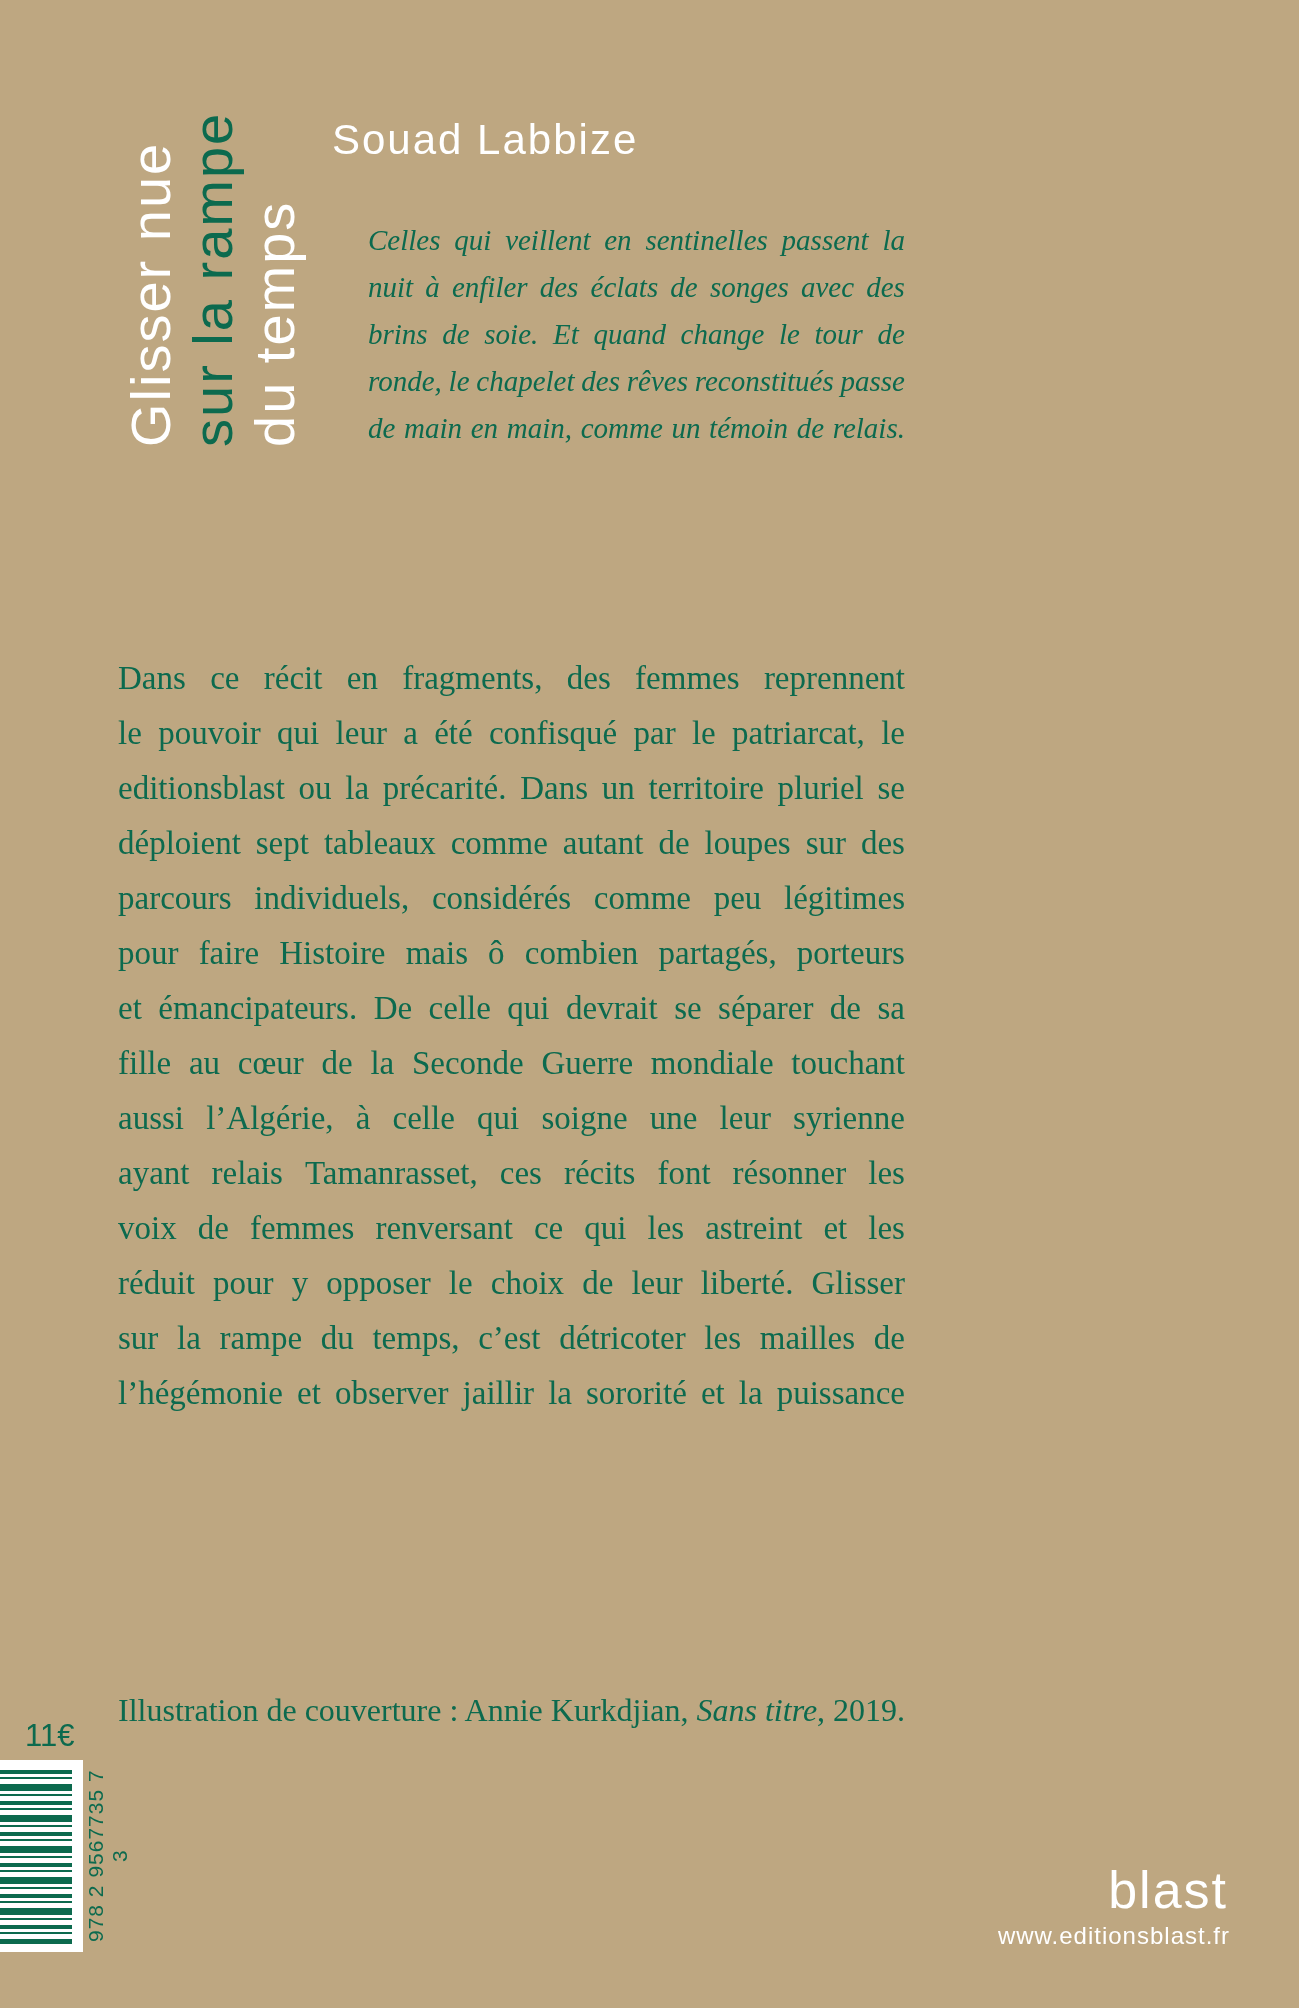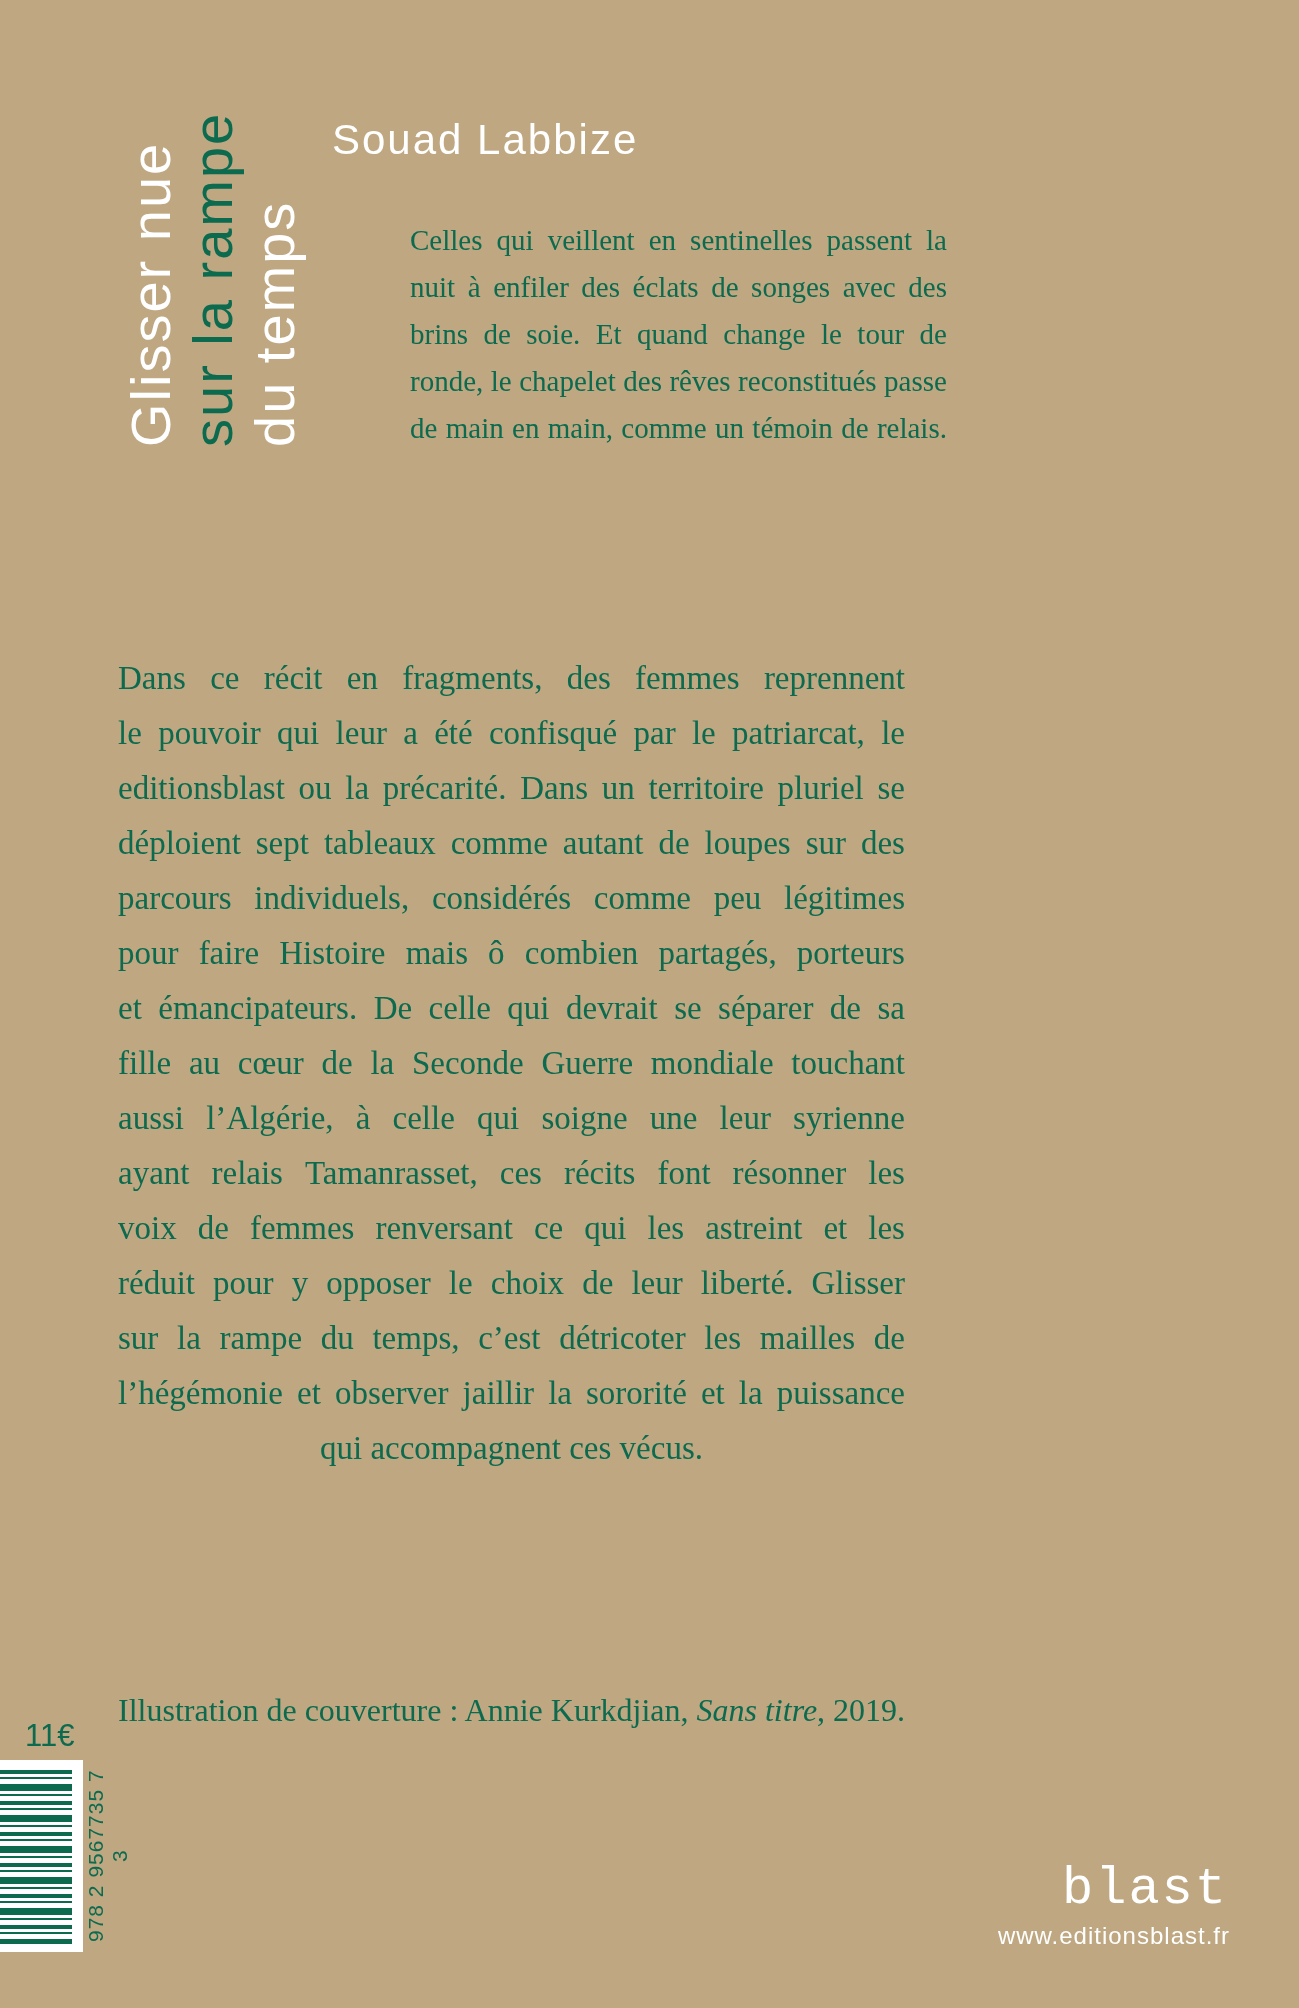--- a/index.html
+++ b/index.html
@@ -37,22 +37,22 @@
     font-size:42px;
     letter-spacing:2px;
     color:var(--white);
     white-space:nowrap;
   }
   
   .quote{
     position:absolute;
     left:368px; top:224px; width:537px;
     color:var(--green);
+    font-style:italic;
     font-size:29px;
-    margin-left:42px;
   }
   .quote-line{height:47px;}
   
   .synopsis{
     position:absolute;
     left:118px; top:660px; width:787px;
     color:var(--green);
     font-size:33px;
     text-align:center;
   }
@@ -111,21 +111,21 @@
     font-family:"Liberation Sans", sans-serif;
     font-size:21px;
     letter-spacing:1px;
     color:var(--green);
     text-align:center;
   }
   
   .publisher-logo{
     position:absolute;
     right:71px; top:1860px;
-    font-family:Liberation Mono, monospace;
+    font-family:Liberation Sans, sans-serif;
     font-size:52px;
     letter-spacing:2px;
     color:var(--white);
     text-align:center;
   }
   .publisher-site{
     position:absolute;
     right:69px; top:1922px;
     font-family:"Liberation Sans", sans-serif;
     font-size:24px;
@@ -346,21 +346,20 @@
       <span>l’hégémonie</span>
       <span>et</span>
       <span>observer</span>
       <span>jaillir</span>
       <span>la</span>
       <span>sororité</span>
       <span>et</span>
       <span>la</span>
       <span>puissance</span>
     </div>
-  <div class="syn-line">qui accompagnent ces vécus.</div>
 </div>
 
 <div class="credit">
   <span>Illustration de couverture : Annie Kurkdjian, </span><span class="italic">Sans titre</span><span>, 2019.</span>
 </div>
 
 <div class="price">11€</div>
 
 <div class="barcode">
   <div class="barcode-bars"></div>

